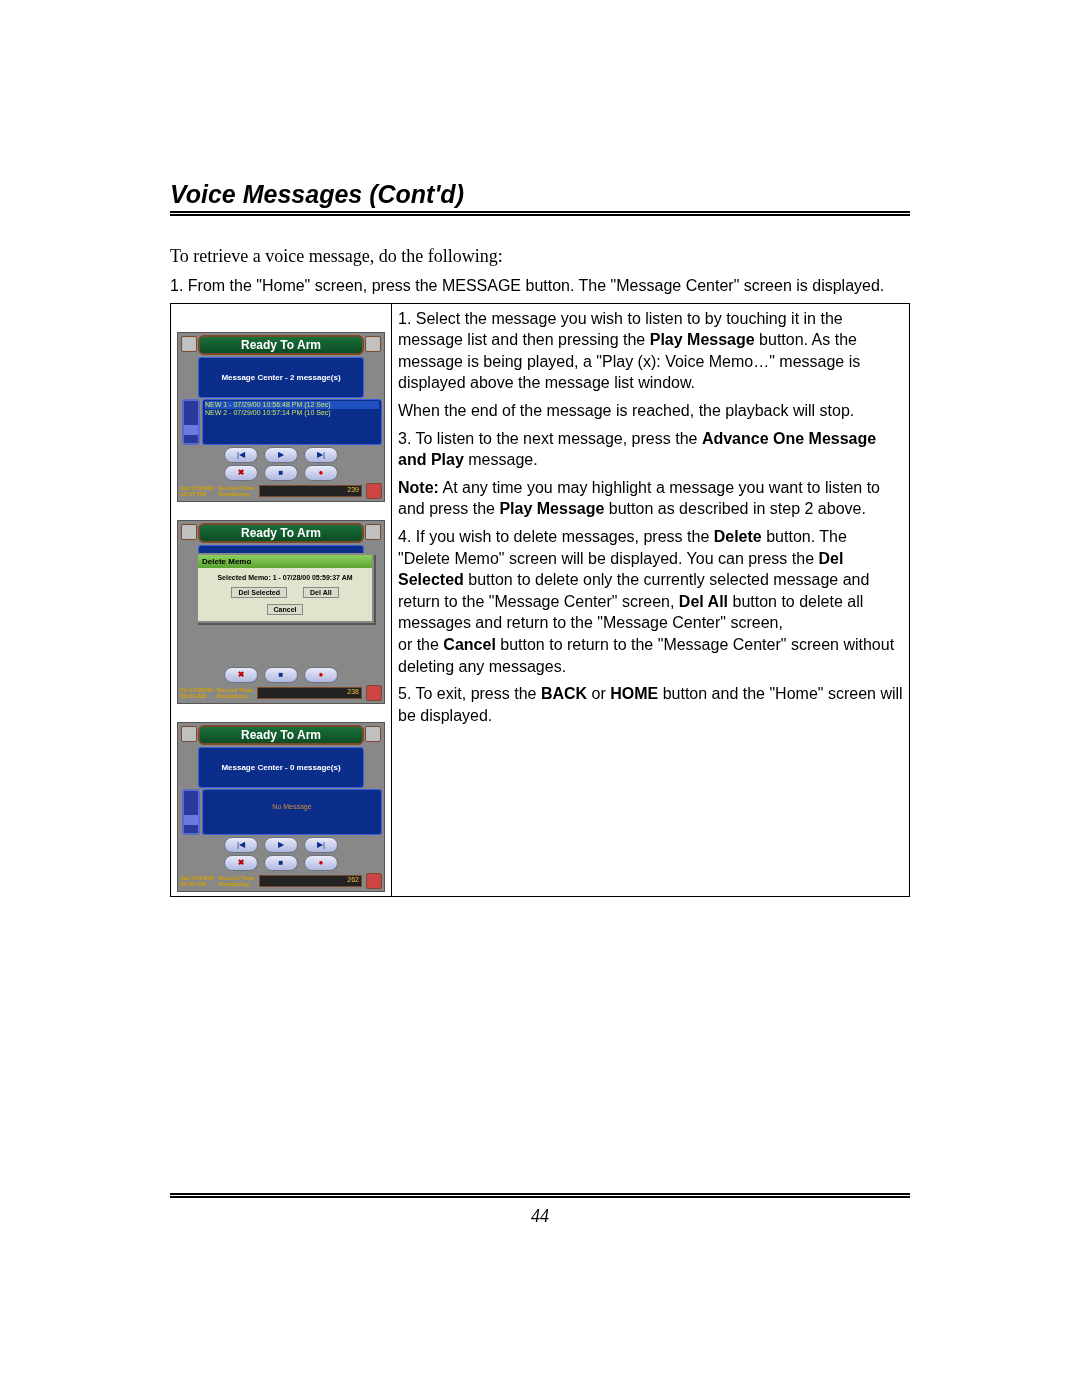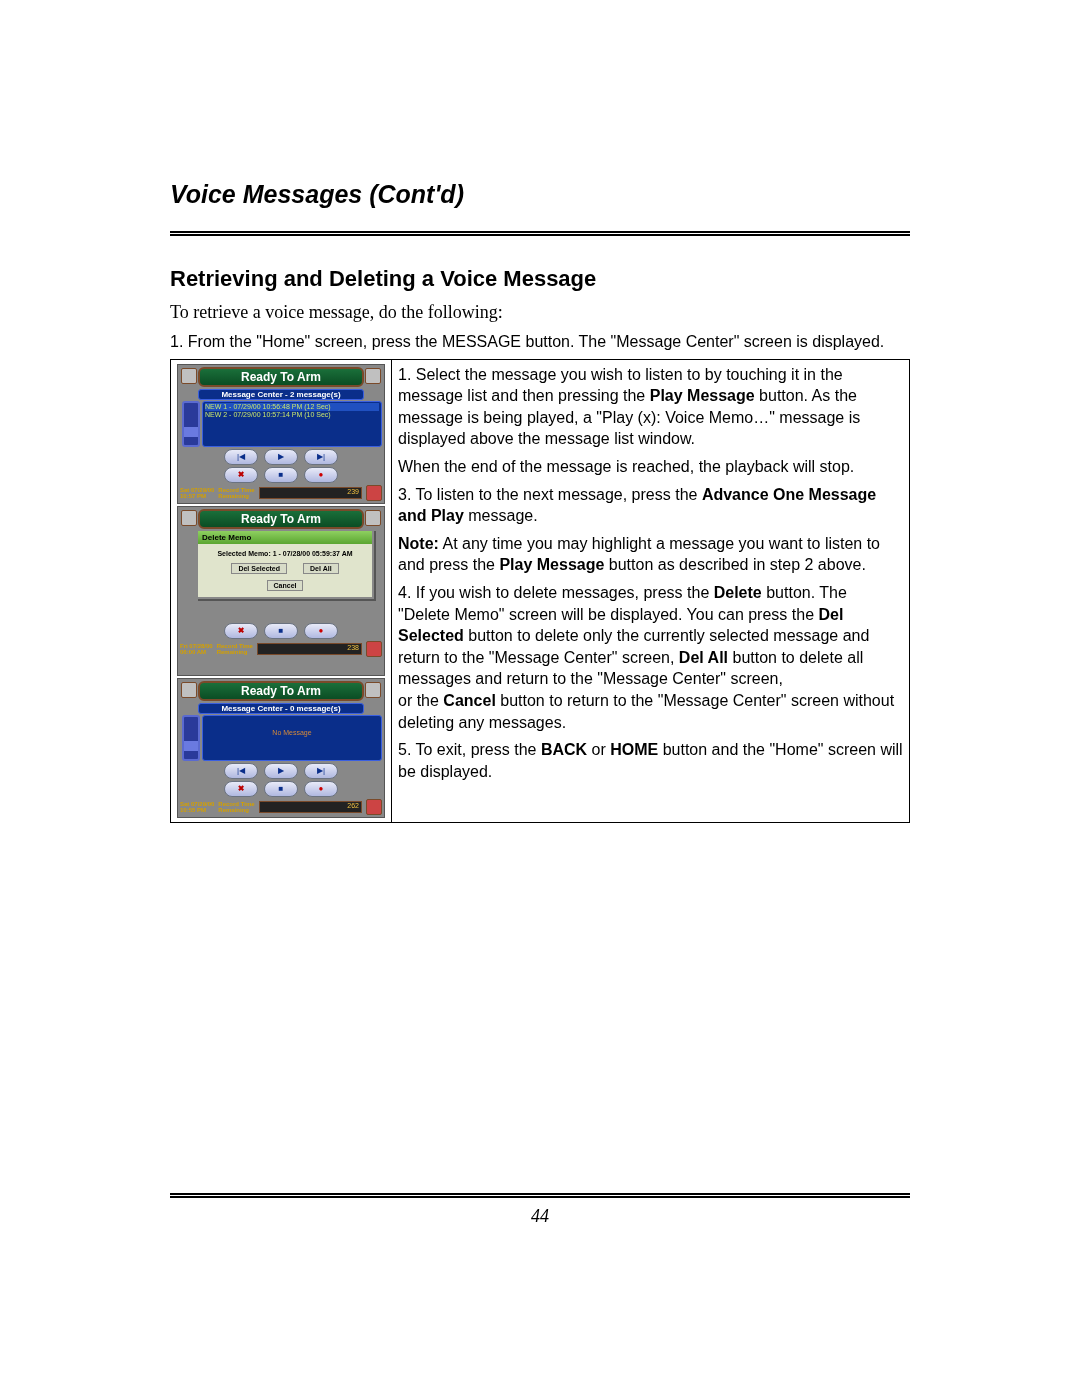--- a/index.html
+++ b/index.html
@@ -15,21 +15,21 @@
     height: 1397px;
     padding: 180px 170px 0 170px;
     position: relative;
   }
   .section-header {
     font-family: Arial, Helvetica, sans-serif;
     font-style: italic;
     font-weight: bold;
     font-size: 25px;
     border-bottom: 5px double #000;
-    padding-bottom: 22px;
+    padding-bottom: 2px;
     margin-bottom: 30px;
   }
   .sub-header {
     font-family: Arial, Helvetica, sans-serif;
     font-weight: bold;
     font-size: 22px;
     margin-bottom: 10px;
   }
   .intro {
     font-family: Georgia, 'Times New Roman', serif;
@@ -73,21 +73,22 @@
     padding-top: 8px;
     font-family: Georgia, 'Times New Roman', serif;
     font-style: italic;
     font-size: 18px;
     text-align: center;
   }
 
   .screen-stack {
     display: flex;
     flex-direction: column;
-    gap: 2px;
+    gap: 18px;
+    margin-top: 24px;
   }
   .embed-screen {
     width: 208px;
     background: #888;
     border: 1px solid #555;
     font-family: Arial, Helvetica, sans-serif;
     font-size: 9px;
     box-sizing: border-box;
     padding: 2px;
     position: relative;
@@ -117,21 +118,21 @@
 
   .msg-center {
     background: #0a2e8a;
     color: #fff;
     text-align: center;
     font-size: 8px;
     font-weight: bold;
     border: 1px solid #3a5fe0;
     border-radius: 3px;
     margin: 1px 18px;
-    padding: 0 0;
+    padding: 15px 0;
   }
   .mid-area {
     display: flex;
     margin: 1px 0;
   }
   .vol-slider {
     width: 14px;
     background: #2a3a9a;
     border: 2px solid #5a6ad0;
     border-radius: 3px;
@@ -203,21 +204,21 @@
     height: 14px;
     background: #c44;
     border: 1px solid #7a4a2a;
     border-radius: 2px;
   }
 
   .dialog {
     position: absolute;
     left: 18px;
     right: 10px;
-    top: 22px;
+    top: 32px;
     background: #e0e4cc;
     border: 2px solid #888;
     box-shadow: 2px 2px 0 #555;
     font-size: 7px;
   }
   .dialog .title {
     background: linear-gradient(#8ed060, #5aa530);
     color: #000;
     font-weight: bold;
     text-align: left;
@@ -243,21 +244,20 @@
     font-weight: bold;
   }
 </style>
 </head>
 <body>
 
 <div class="page">
 
   <div class="section-header">Voice Messages (Cont'd)</div>
 
-  <div class="sub-header">Retrieving and Deleting a Voice Message</div>
 
   <div class="intro">To retrieve a voice message, do the following:</div>
 
   <div class="step1">1. From the "Home" screen, press the MESSAGE button. The "Message Center" screen is displayed.</div>
 
   <table class="main">
     <tbody>
     <tr>
       <td>
         <div class="screen-stack">

